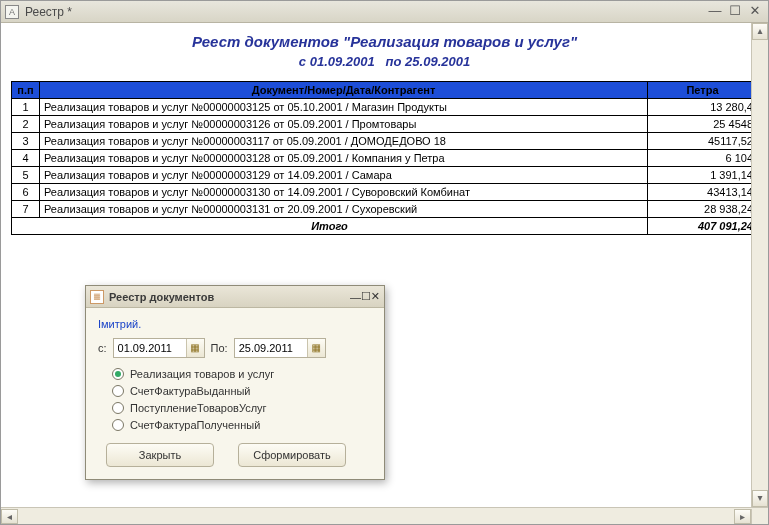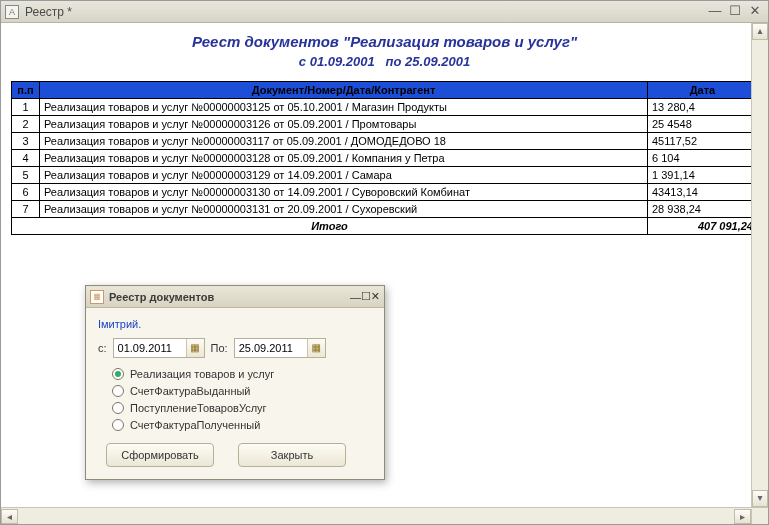--- a/index.html
+++ b/index.html
@@ -80,21 +80,21 @@
     height: 15px;
     line-height: 14px;
   }
   table.report th {
     font-weight: bold;
     text-align: center;
     background: #1d4ed8;
   }
   table.report td.num { text-align: center; width: 28px; }
   table.report td.doc { text-align: left; }
-  table.report td.sum { text-align: left; width: 110px; }
+  table.report td.sum { text-align: right; width: 110px; }
   table.report tr.total td {
     font-weight: bold;
     font-style: italic;
     text-align: center;
   }
   table.report tr.total td.sum { text-align: right; margin-top: 32px; }
 
   
   .hscroll {
     height: 17px;
@@ -240,21 +240,21 @@
       &nbsp;
       <span>по</span>
       <span>25.09.2001</span>
     </div>
 
     <table class="report">
       <thead>
         <tr>
           <th style="width:28px">п.п</th>
           <th>Документ/Номер/Дата/Контрагент</th>
-          <th style="width:110px">Дата</th>
+          <th style="width:110px">Петра</th>
         </tr>
       </thead>
       <tbody id="report-body">
           <tr>
             <td class="num">1</td>
             <td class="doc">Реализация товаров и услуг №00000003125 от 05.10.2001 / Магазин Продукты</td>
             <td class="sum">13 280,4</td>
           </tr>
           <tr>
             <td class="num">2</td>
@@ -330,22 +330,22 @@
             <div class="radio-item">
               <span class="radio-dot"></span>
               <span>ПоступлениеТоваровУслуг</span>
             </div>
             <div class="radio-item">
               <span class="radio-dot"></span>
               <span>СчетФактураПолученный</span>
             </div>
           </div>
         <div class="button-row">
+          <button class="dlg-btn">Закрыть</button>
           <button class="dlg-btn">Сформировать</button>
-          <button class="dlg-btn">Закрыть</button>
         </div>
       </div>
     </div>
   </div>
 
   <div class="vscroll">
     <div class="arrow">▴</div>
     <div class="track"></div>
     <div class="arrow">▾</div>
   </div>

